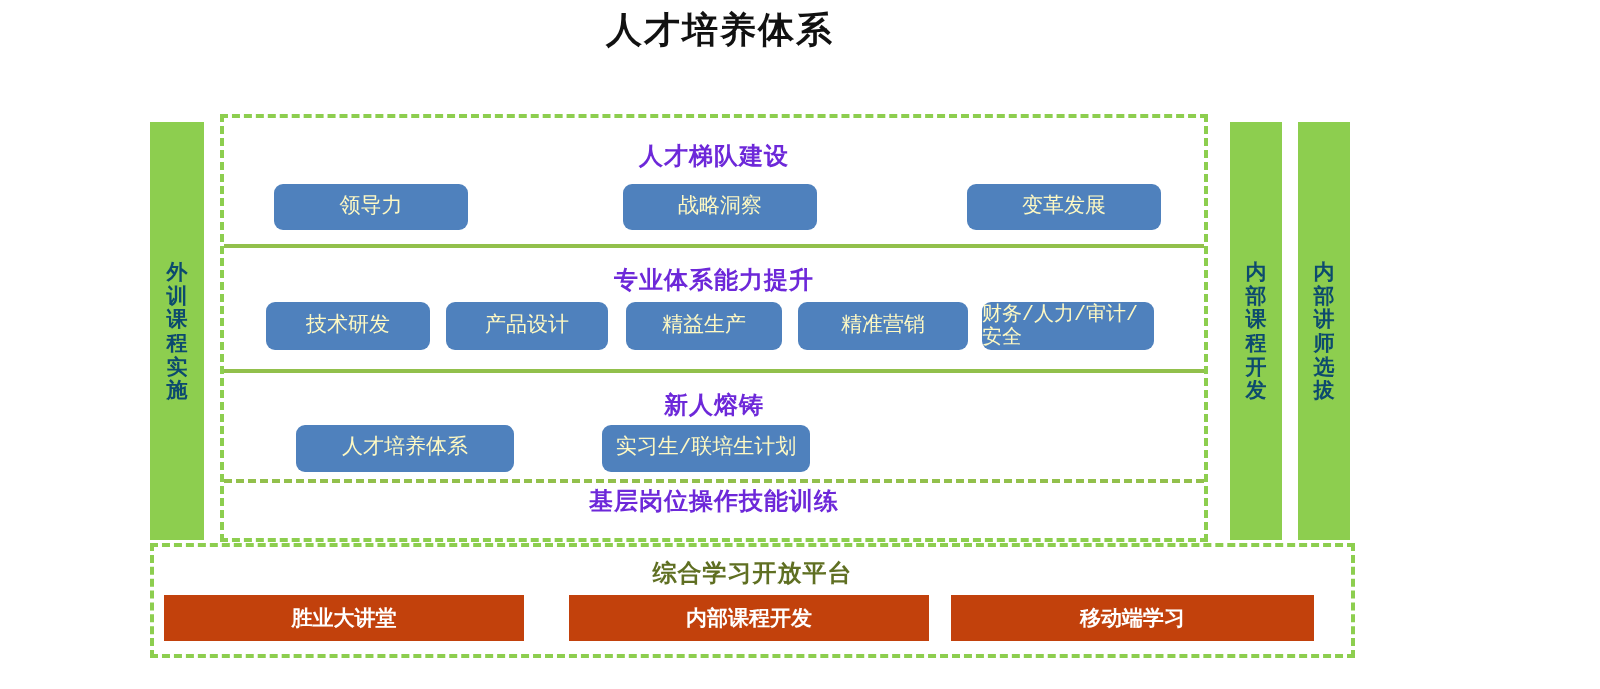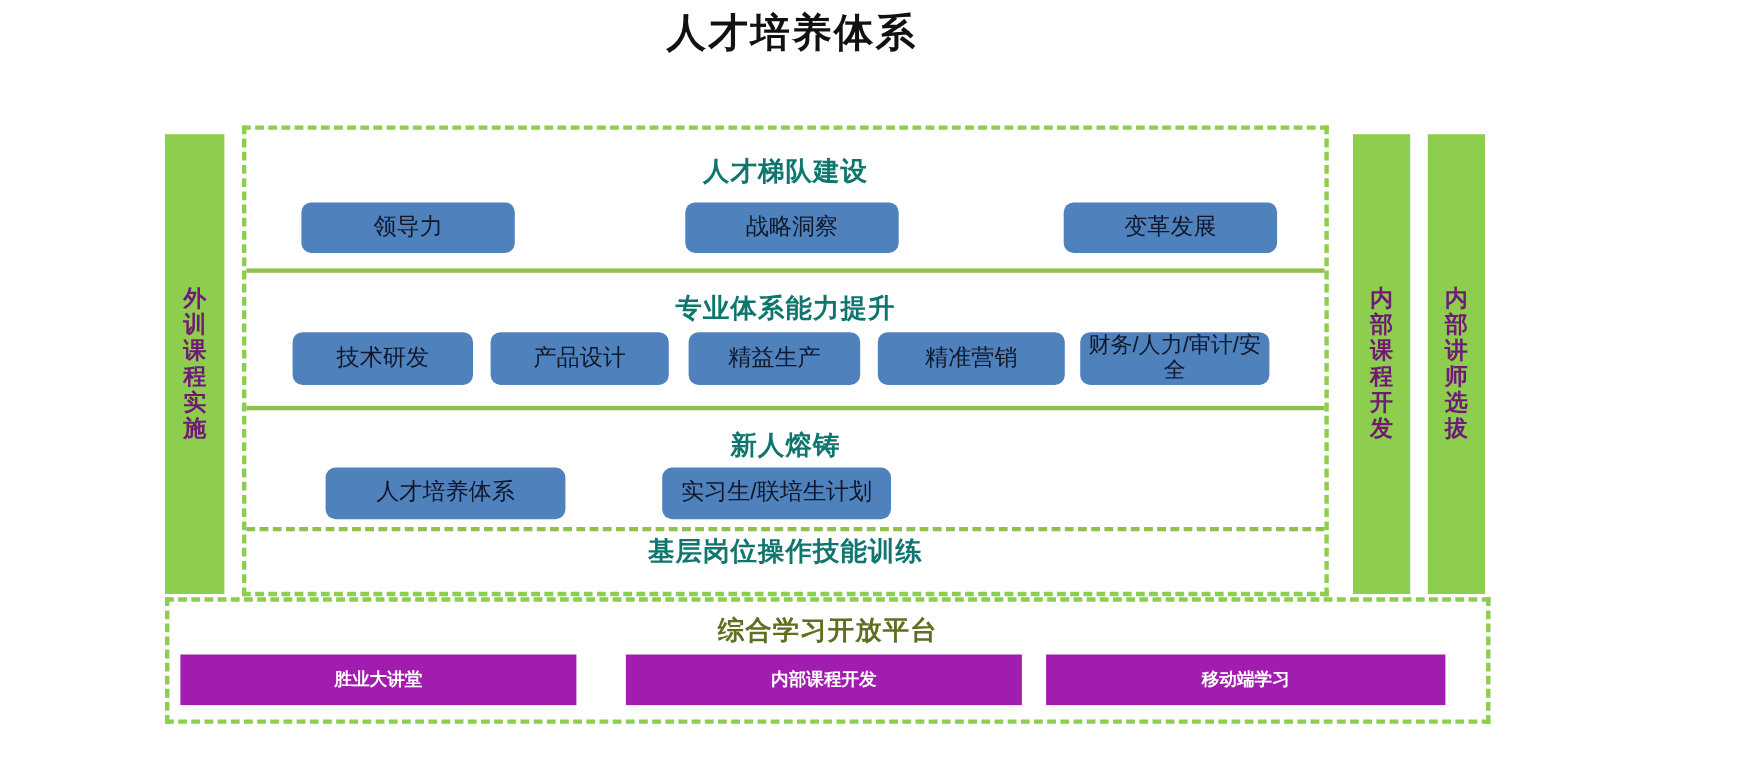--- a/index.html
+++ b/index.html
@@ -28,21 +28,21 @@
     font-size: 36px;
     font-weight: bold;
     color: #111111;
     letter-spacing: 2px;
   }
 
   
   .vbar {
     position: absolute;
     background: #8DCE4F;
-    color: #701a75;
+    color: #0c4a6e;
     font-size: 21px;
     font-weight: bold;
     line-height: 1.12;
     text-align: center;
     display: flex;
     align-items: center;
     justify-content: center;
     box-sizing: border-box;
     padding: 4px 0;
     letter-spacing: 0px;
@@ -82,46 +82,47 @@
   #row-3 { top: 255px; height: 110px; }
   #row-4 { top: 365px; height: 59px; }
 
   .row-heading {
     position: absolute;
     left: 0;
     right: 0;
     text-align: center;
     font-size: 24px;
     font-weight: bold;
-    color: #0f766e;
+    color: #6d28d9;
     letter-spacing: 1px;
   }
   #row-1 .row-heading { top: 22px; }
   #row-2 .row-heading { top: 16px; }
   #row-3 .row-heading { top: 16px; }
   #row-4 .row-heading { top: 2px; }
 
   
   .chips {
     position: absolute;
     left: 0; right: 0;
     display: flex;
     align-items: flex-start;
   }
   .chip {
     background: #4F81BD;
-    color: #0f172a;
+    color: #fef9c3;
     border-radius: 9px;
     font-size: 21px;
-    text-align: center;
+    text-align: left;
     display: flex;
     align-items: center;
     justify-content: center;
     box-sizing: border-box;
     line-height: 1.15;
+    font-family: Liberation Mono, monospace;
   }
 
   
   #row1-chips { top: 66px; }
   #row1-chips .chip { height: 46px; width: 194px; }
   #row1-chips .chip:nth-child(1) { margin-left: 50px; }
   #row1-chips .chip:nth-child(2) { margin-left: 155px; }
   #row1-chips .chip:nth-child(3) { margin-left: 150px; }
 
   
@@ -160,23 +161,23 @@
     color: #5F6F22;
     letter-spacing: 1px;
   }
   #platform-chips {
     position: absolute;
     left: 0; right: 0;
     top: 48px;
     display: flex;
   }
   .ochip {
-    background: #a21caf;
+    background: #c2410c;
     color: #ffffff;
-    font-size: 16px;
+    font-size: 21px;
     font-weight: bold;
     height: 46px;
     display: flex;
     align-items: center;
     justify-content: center;
     box-sizing: border-box;
   }
   #platform-chips .ochip:nth-child(1) { margin-left: 10px;  width: 360px; }
   #platform-chips .ochip:nth-child(2) { margin-left: 45px;  width: 360px; }
   #platform-chips .ochip:nth-child(3) { margin-left: 22px;  width: 363px; }

